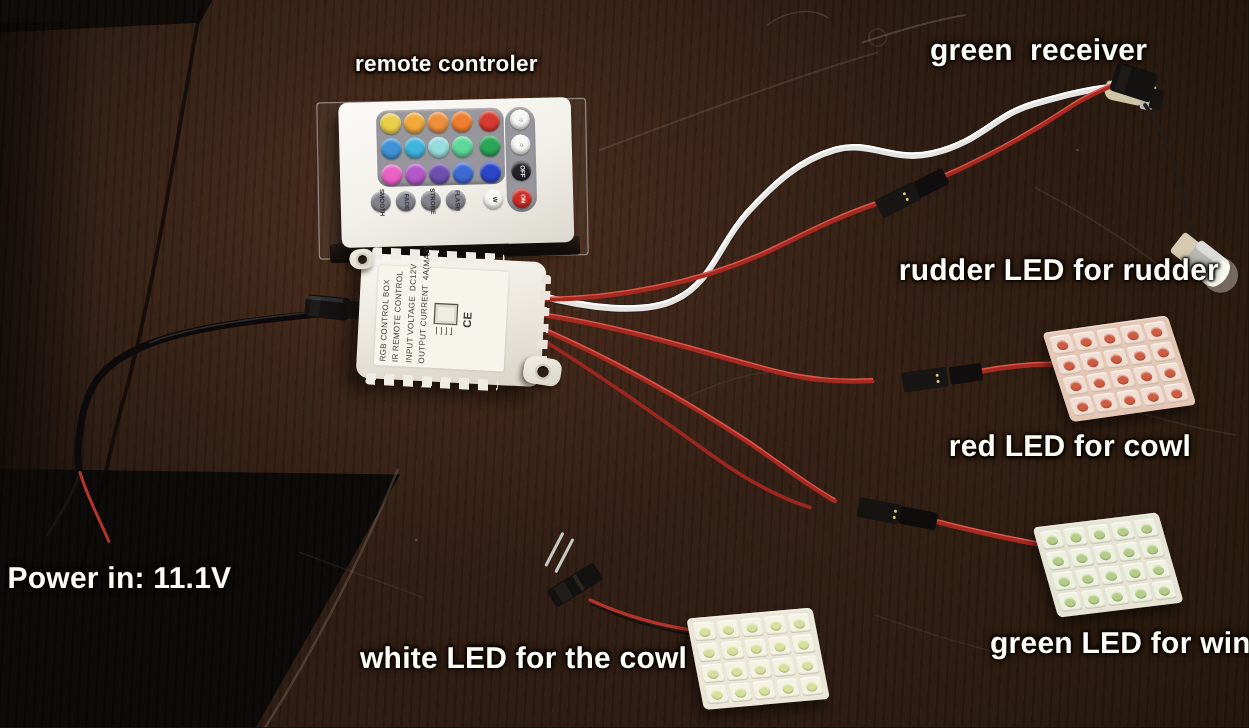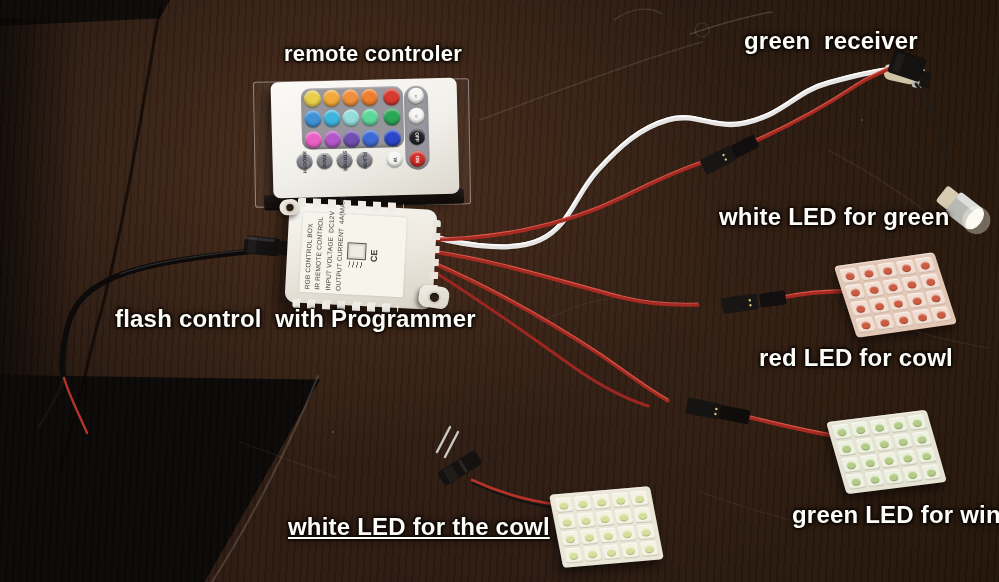--- a/index.html
+++ b/index.html
@@ -449,20 +449,20 @@
         <div class="leddot" style="background: rgb(213, 224, 156);"></div>
       </div>
       <div class="ledcell" style="background: rgb(244, 242, 226);">
         <div class="leddot" style="background: rgb(213, 224, 156);"></div>
       </div>
       <div class="ledcell" style="background: rgb(244, 242, 226);">
         <div class="leddot" style="background: rgb(213, 224, 156);"></div>
       </div>
     </div>
 
-  <div class="lbl" style="left:284px;top:42px;font-size:22px;">remote controler</div>
+  <div class="lbl" style="left:284px;top:42px;font-size:18px;">remote controler</div>
   <div class="lbl" style="left:744px;top:28px;">green  receiver</div>
-  <div class="lbl" style="left:719px;top:204px;">white LED for green</div>
-  <div class="lbl" style="left:115px;top:306px;">flash control  with Programmer</div>
+  <div class="lbl" style="left:719px;top:204px;">rudder LED for rudder</div>
   <div class="lbl" style="left:759px;top:345px;">red LED for cowl</div>
-  <div class="lbl" style="left:288px;top:514px;text-decoration:underline;">white LED for the cowl</div>
+  <div class="lbl" style="left:6px;top:450px;">Power in: 11.1V</div>
+  <div class="lbl" style="left:288px;top:514px;">white LED for the cowl</div>
   <div class="lbl" style="left:792px;top:502px;">green LED for wing</div>
 </div>
 
 </body></html>

